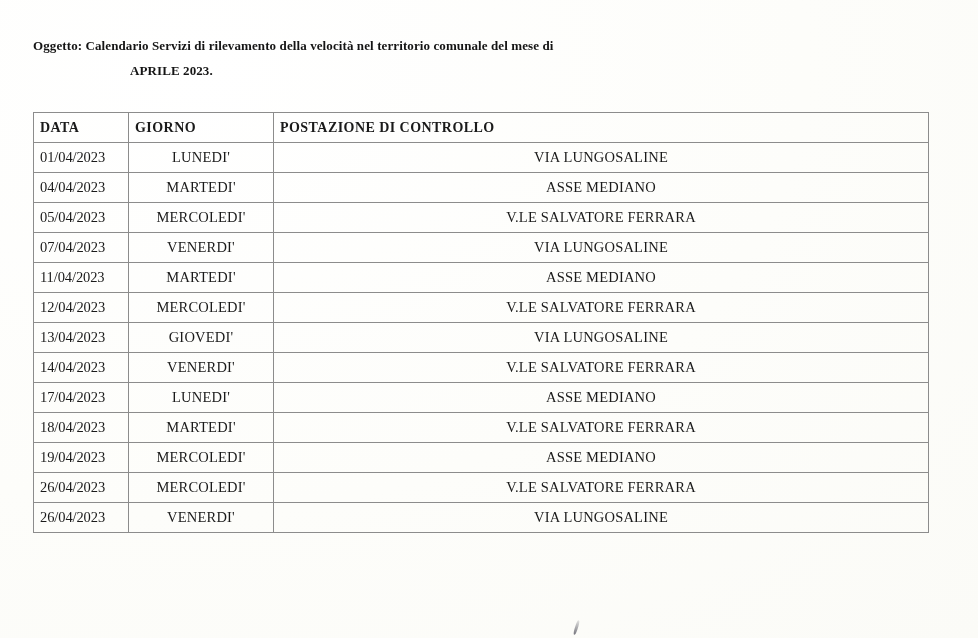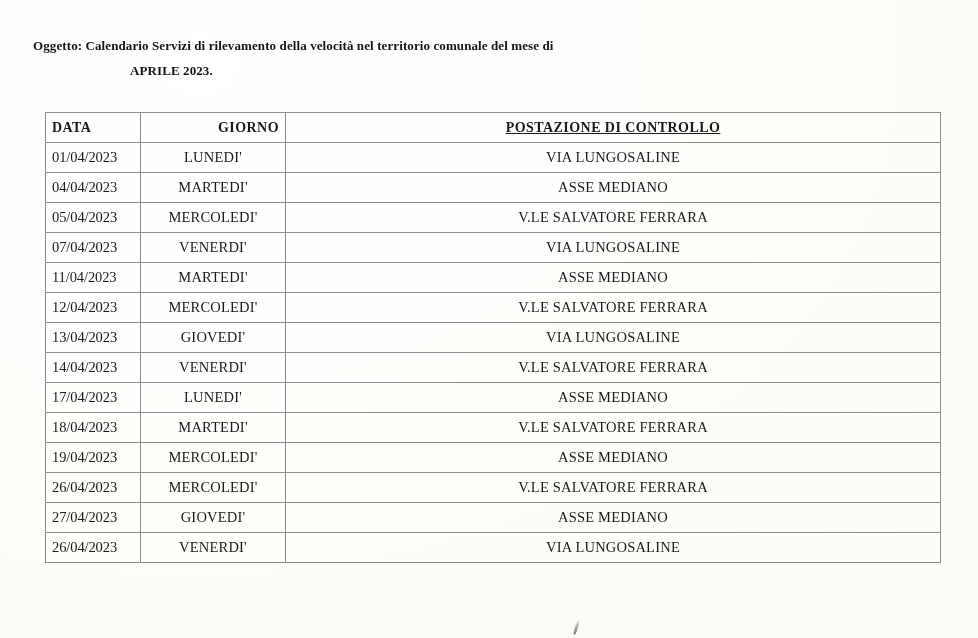--- a/index.html
+++ b/index.html
@@ -38,21 +38,21 @@
     color: #151515;
   }
   .subject-line2 {
     display: block;
     padding-left: 97px;
   }
 
   
   .table-wrap {
     position: absolute;
-    left: 45px;
+    left: 33px;
     top: 112px;
     width: 895px;
   }
   table.calendar {
     width: 100%;
     border-collapse: collapse;
     table-layout: fixed;
     background: transparent;
   }
   table.calendar th,
@@ -68,22 +68,22 @@
   table.calendar th {
     font-weight: bold;
     letter-spacing: 0.45px;
     font-size: 14px;
   }
   col.c-date  { width: 95px; }
   col.c-day   { width: 145px; }
   col.c-place { width: 655px; }
 
   th.th-date  { text-align: left; padding-left: 10px; }
-  th.th-day   { text-align: right; margin-left: 16px; }
-  th.th-place { text-align: center; text-decoration: underline; }
+  th.th-day   { text-align: left; margin-left: 16px; }
+  th.th-place { text-align: left; }
 
   td.td-date  { text-align: left; padding-left: 8px; letter-spacing: -0.1px; }
   td.td-day   { text-align: center; letter-spacing: 0.2px; }
   td.td-place { text-align: center; letter-spacing: 0.2px; }
 
   
   .ink-mark {
     position: absolute;
     left: 575px;
     top: 620px;
@@ -174,25 +174,20 @@
           <td class="td-date">19/04/2023</td>
           <td class="td-day">MERCOLEDI'</td>
           <td class="td-place">ASSE MEDIANO</td>
         </tr>
         <tr>
           <td class="td-date">26/04/2023</td>
           <td class="td-day">MERCOLEDI'</td>
           <td class="td-place">V.LE SALVATORE FERRARA</td>
         </tr>
         <tr>
-          <td class="td-date">27/04/2023</td>
-          <td class="td-day">GIOVEDI'</td>
-          <td class="td-place">ASSE MEDIANO</td>
-        </tr>
-        <tr>
           <td class="td-date">26/04/2023</td>
           <td class="td-day">VENERDI'</td>
           <td class="td-place">VIA LUNGOSALINE</td>
         </tr>
       </tbody>
   </table>
 </div>
 
 <div class="ink-mark"></div>
 

